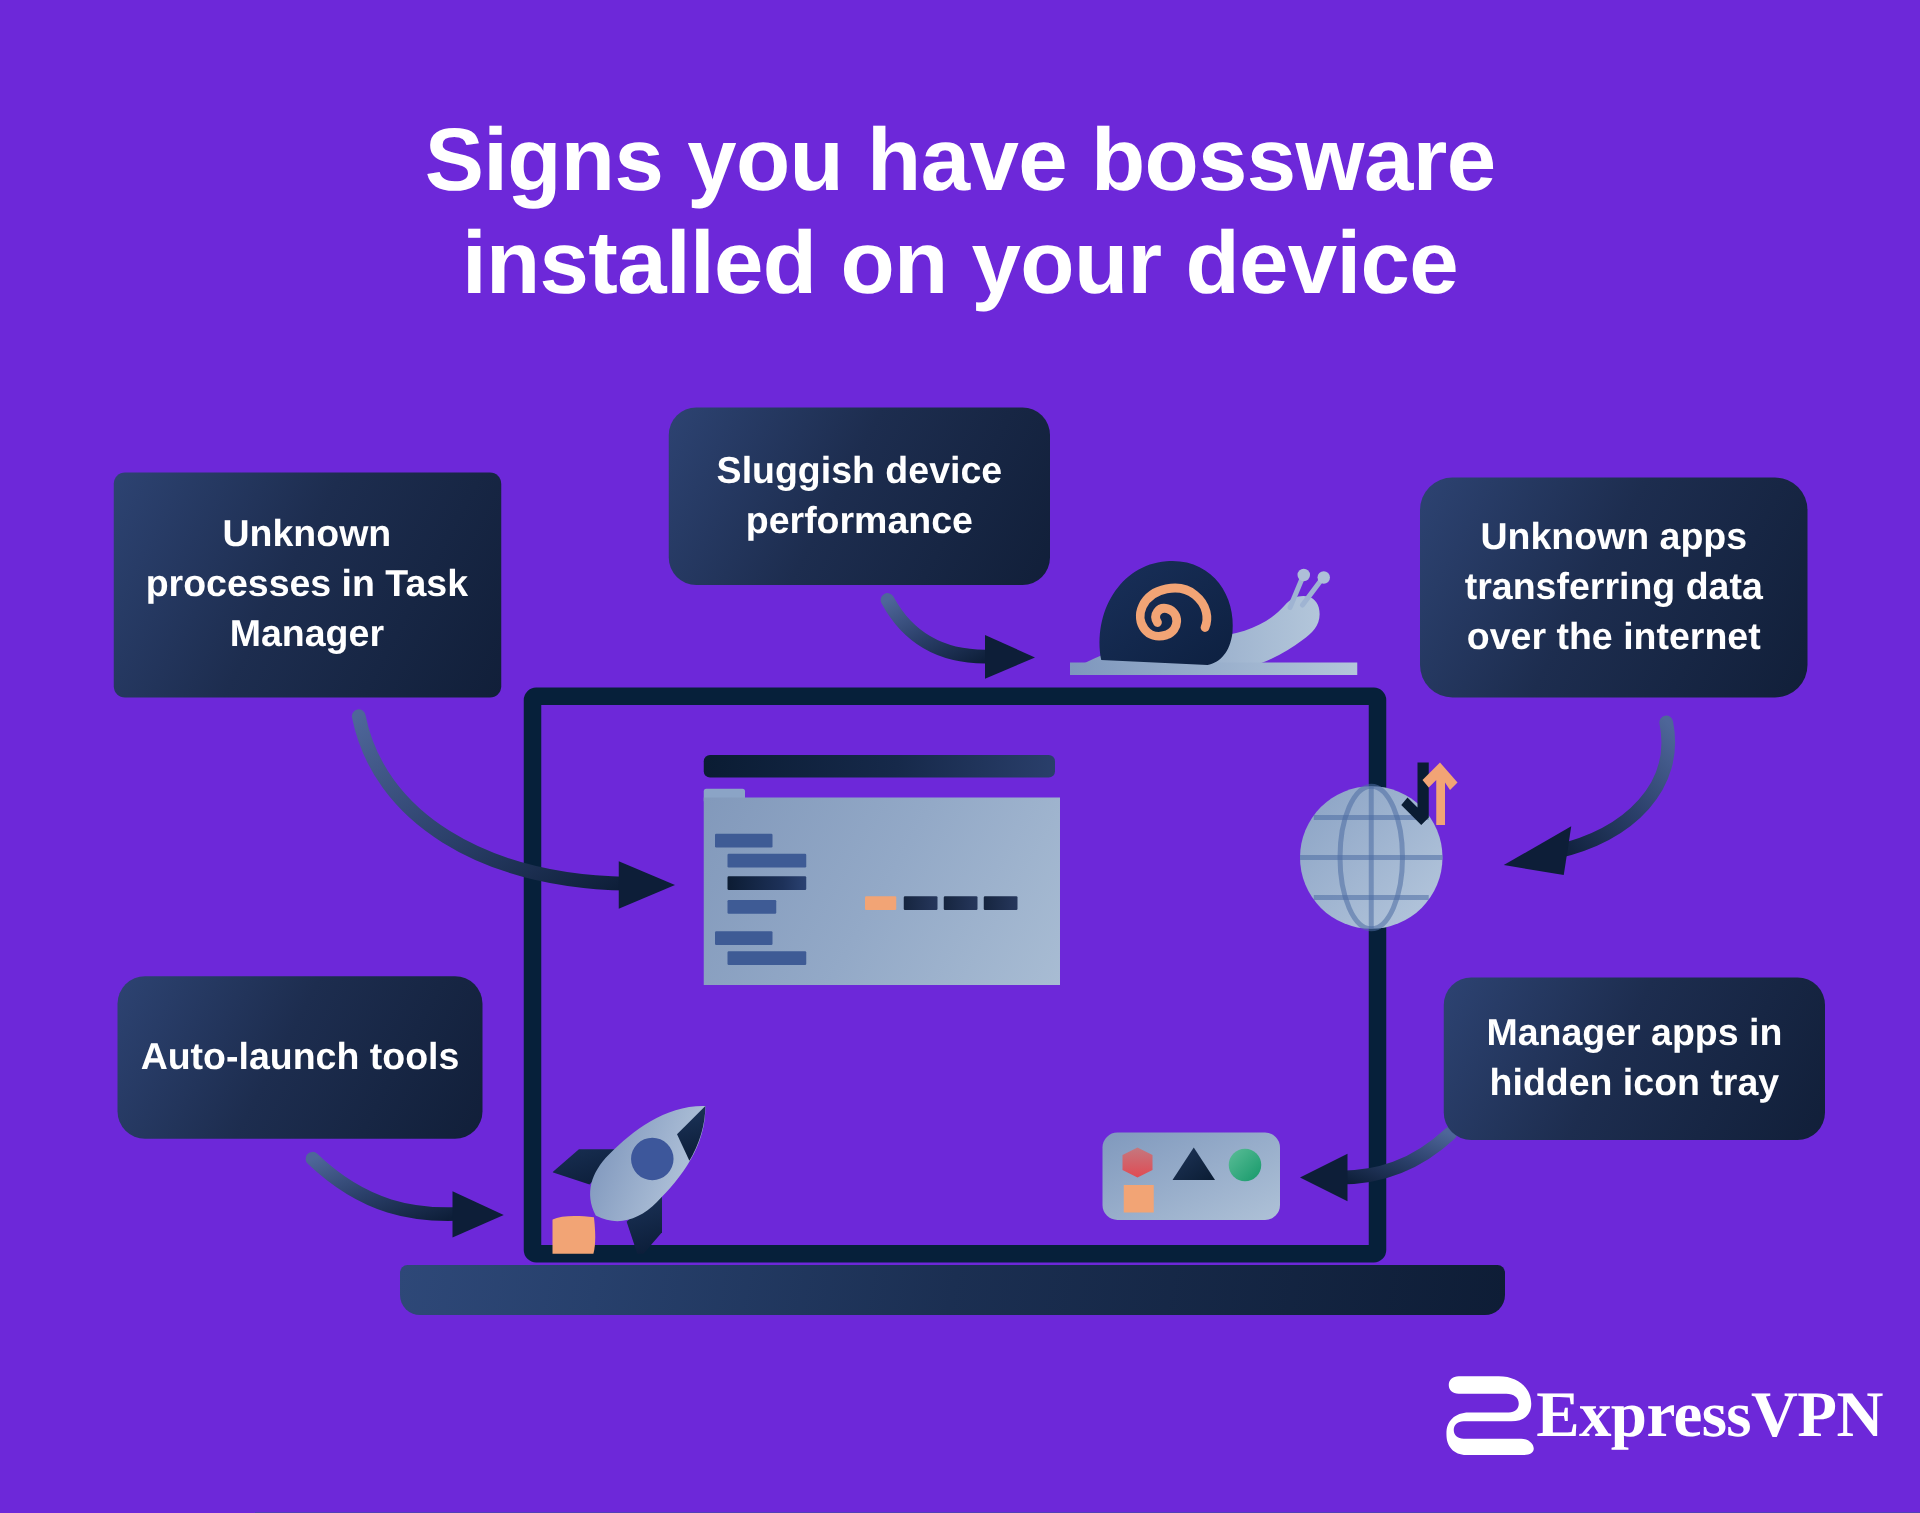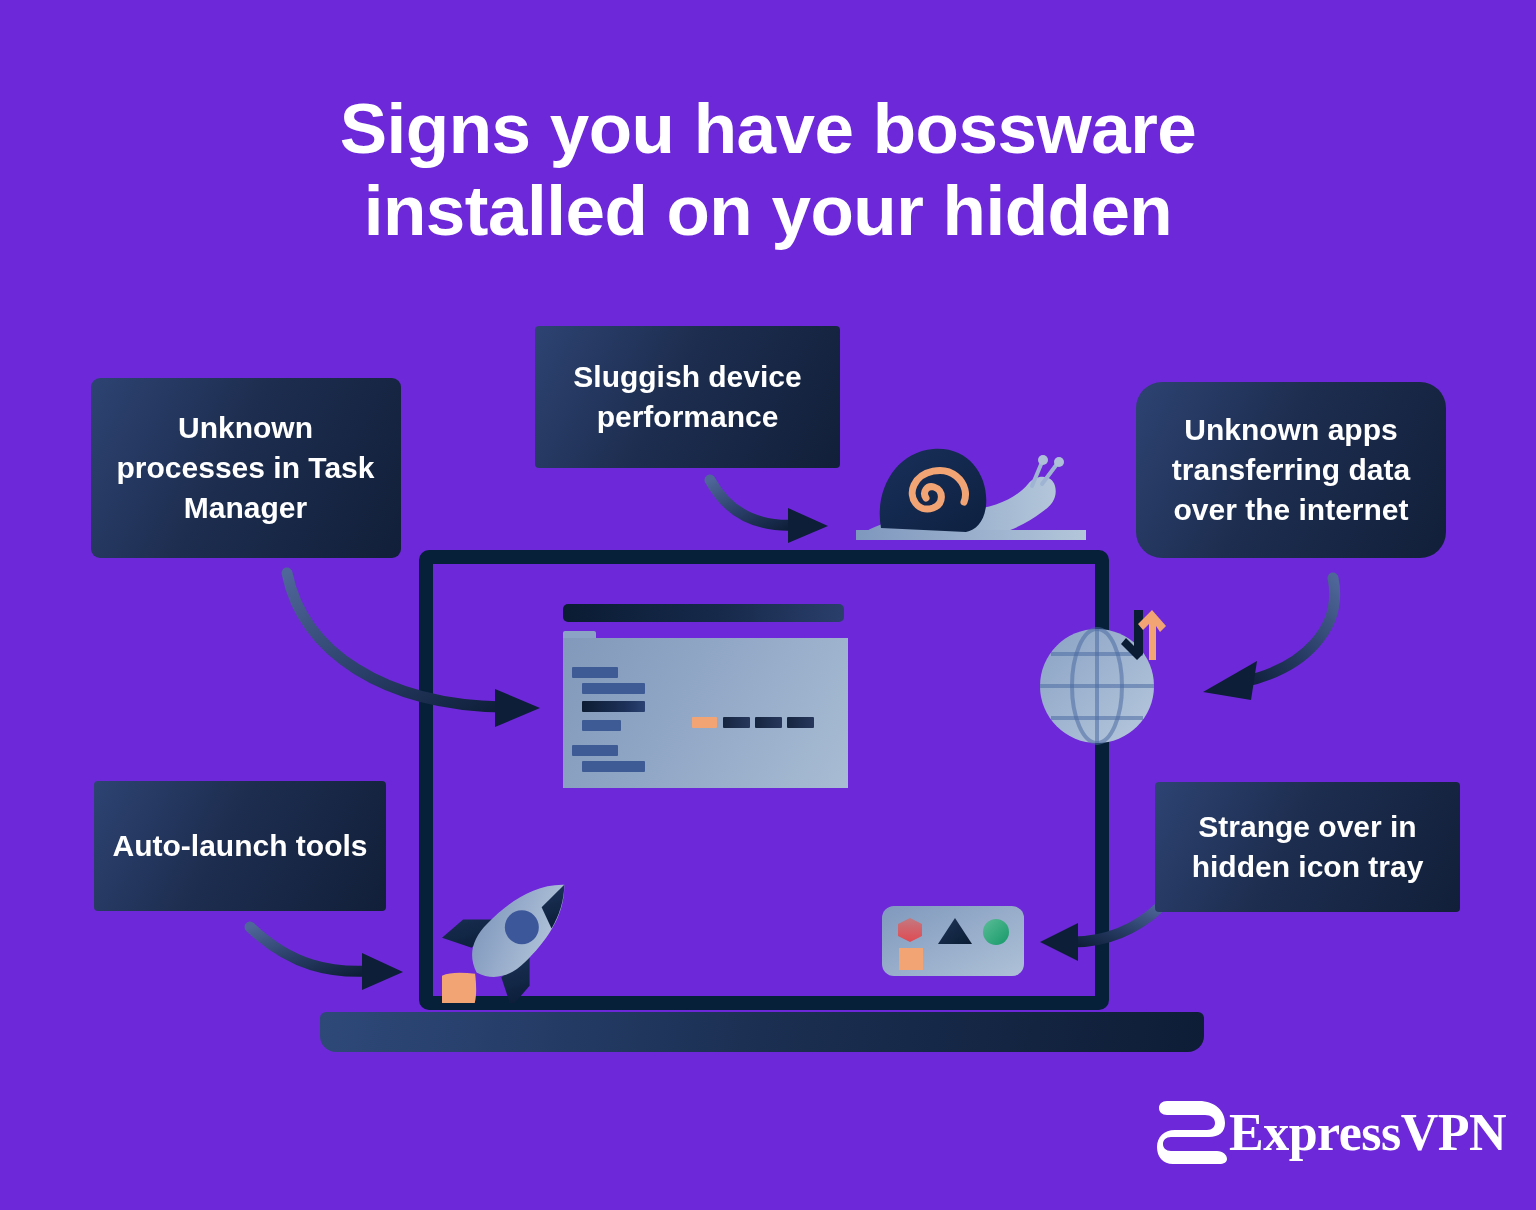--- a/index.html
+++ b/index.html
@@ -25,21 +25,21 @@
     font-size:71px;
     font-weight:700;
     line-height:1.16;
     letter-spacing:-0.5px;
   }
   #title .line { display:block; }
 
   
   .callout {
     position:absolute;
-    border-radius:4px;
+    border-radius:22px;
     background:linear-gradient(118deg,#2d4372 0%, #1d2d4f 45%, #111f39 100%);
     color:#ffffff;
     display:flex;
     align-items:center;
     justify-content:center;
     text-align:center;
     font-size:30px;
     font-weight:600;
     line-height:1.33;
     padding:12px 16px;
@@ -126,21 +126,21 @@
                font-size:52px; font-weight:700; letter-spacing:-0.5px;
                white-space:nowrap; }
 </style>
 </head>
 <body>
 
 <div id="stage">
 
   <h1 id="title">
     <span class="line">Signs you have bossware</span>
-    <span class="line">installed on your hidden</span>
+    <span class="line">installed on your device</span>
   </h1>
 
   <div id="laptop-screen"></div>
   <div id="laptop-base"></div>
 
   <div id="tm-window">
     <div id="tm-titlebar"></div>
     <div id="tm-tab"></div>
     <div id="tm-body">
       <div class="tm-row light" style="left:9px;  top:29px; width:46px;"></div>
@@ -325,21 +325,21 @@
   <div class="callout" id="box-sluggish">
     <span>Sluggish device performance</span>
   </div>
   <div class="callout" id="box-unknown">
     <span>Unknown apps transferring data over the internet</span>
   </div>
   <div class="callout" id="box-autolaunch">
     <span>Auto-launch tools</span>
   </div>
   <div class="callout" id="box-strange">
-    <span>Strange over in hidden icon tray</span>
+    <span>Manager apps in hidden icon tray</span>
   </div>
 
   <div id="logo">
     <svg id="logo-mark" viewBox="0 0 72 66">
       <path d="M42 2 C58 2 68 12 68 24 C68 33 62 38 52 38 L14 38
                C9 38 6 41 6 45 C6 49 9 52 14 52 L60 52 C66 52 70 56 70 60
                C70 63 67 65 62 65 L16 65 C6 65 0 58 0 48
                C0 38 7 31 18 31 L50 31 C55 31 58 28 58 24
                C58 19 54 16 48 16 L10 16 C5 16 2 13 2 9 C2 5 5 2 10 2 Z" fill="#ffffff"></path>
     </svg>

